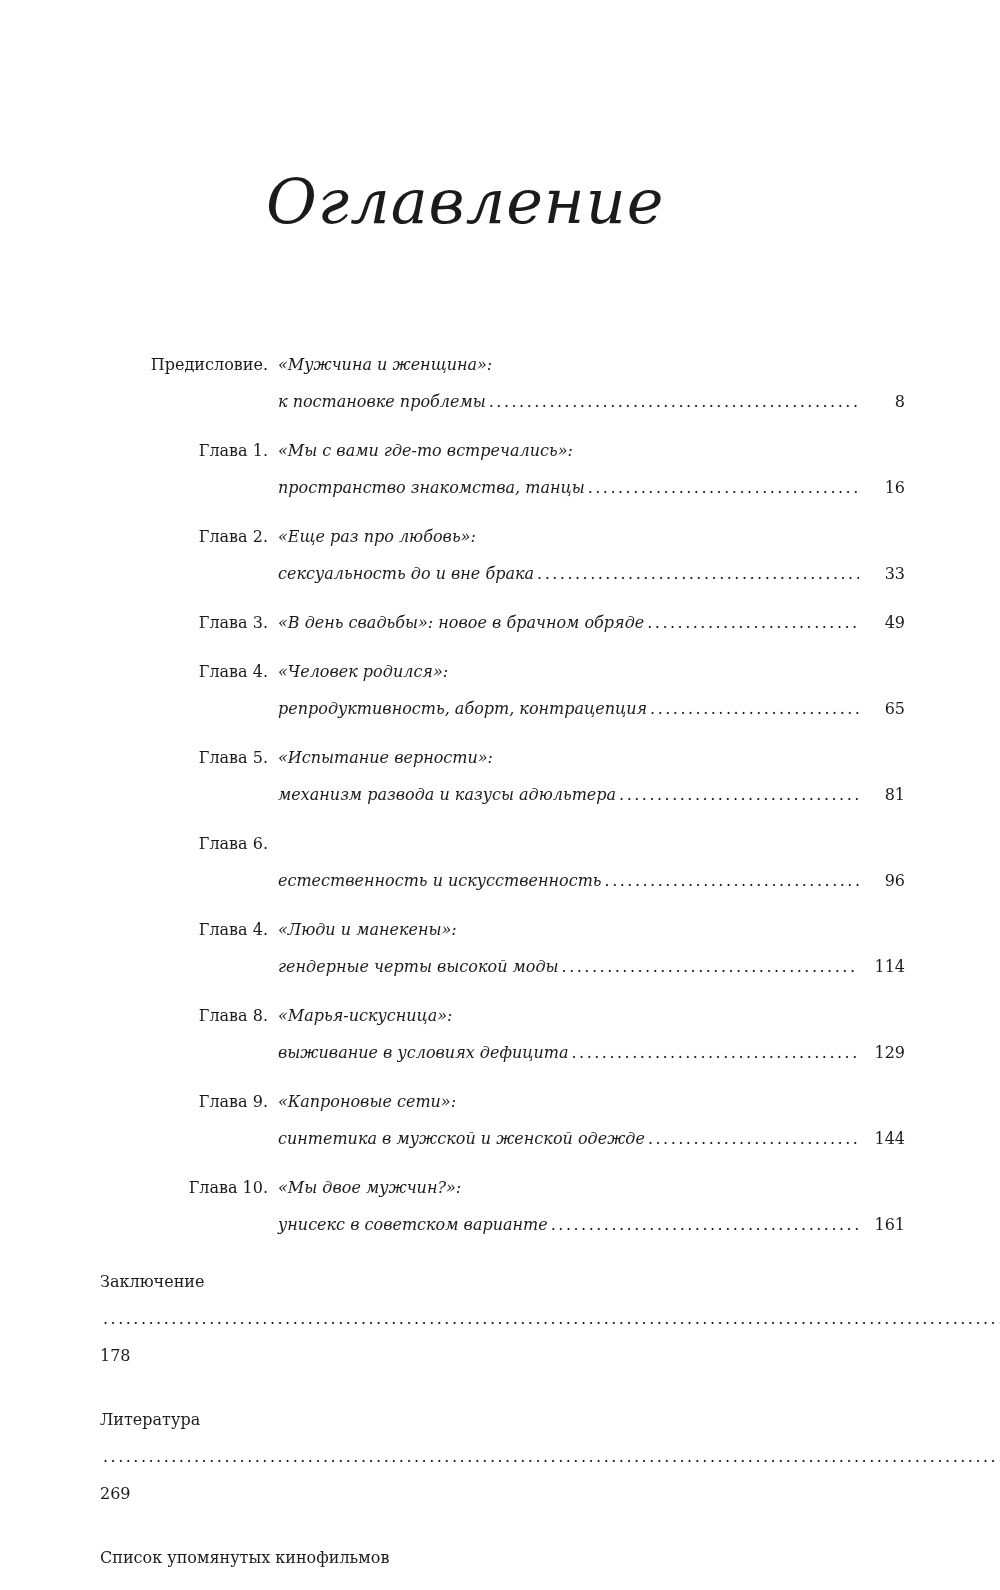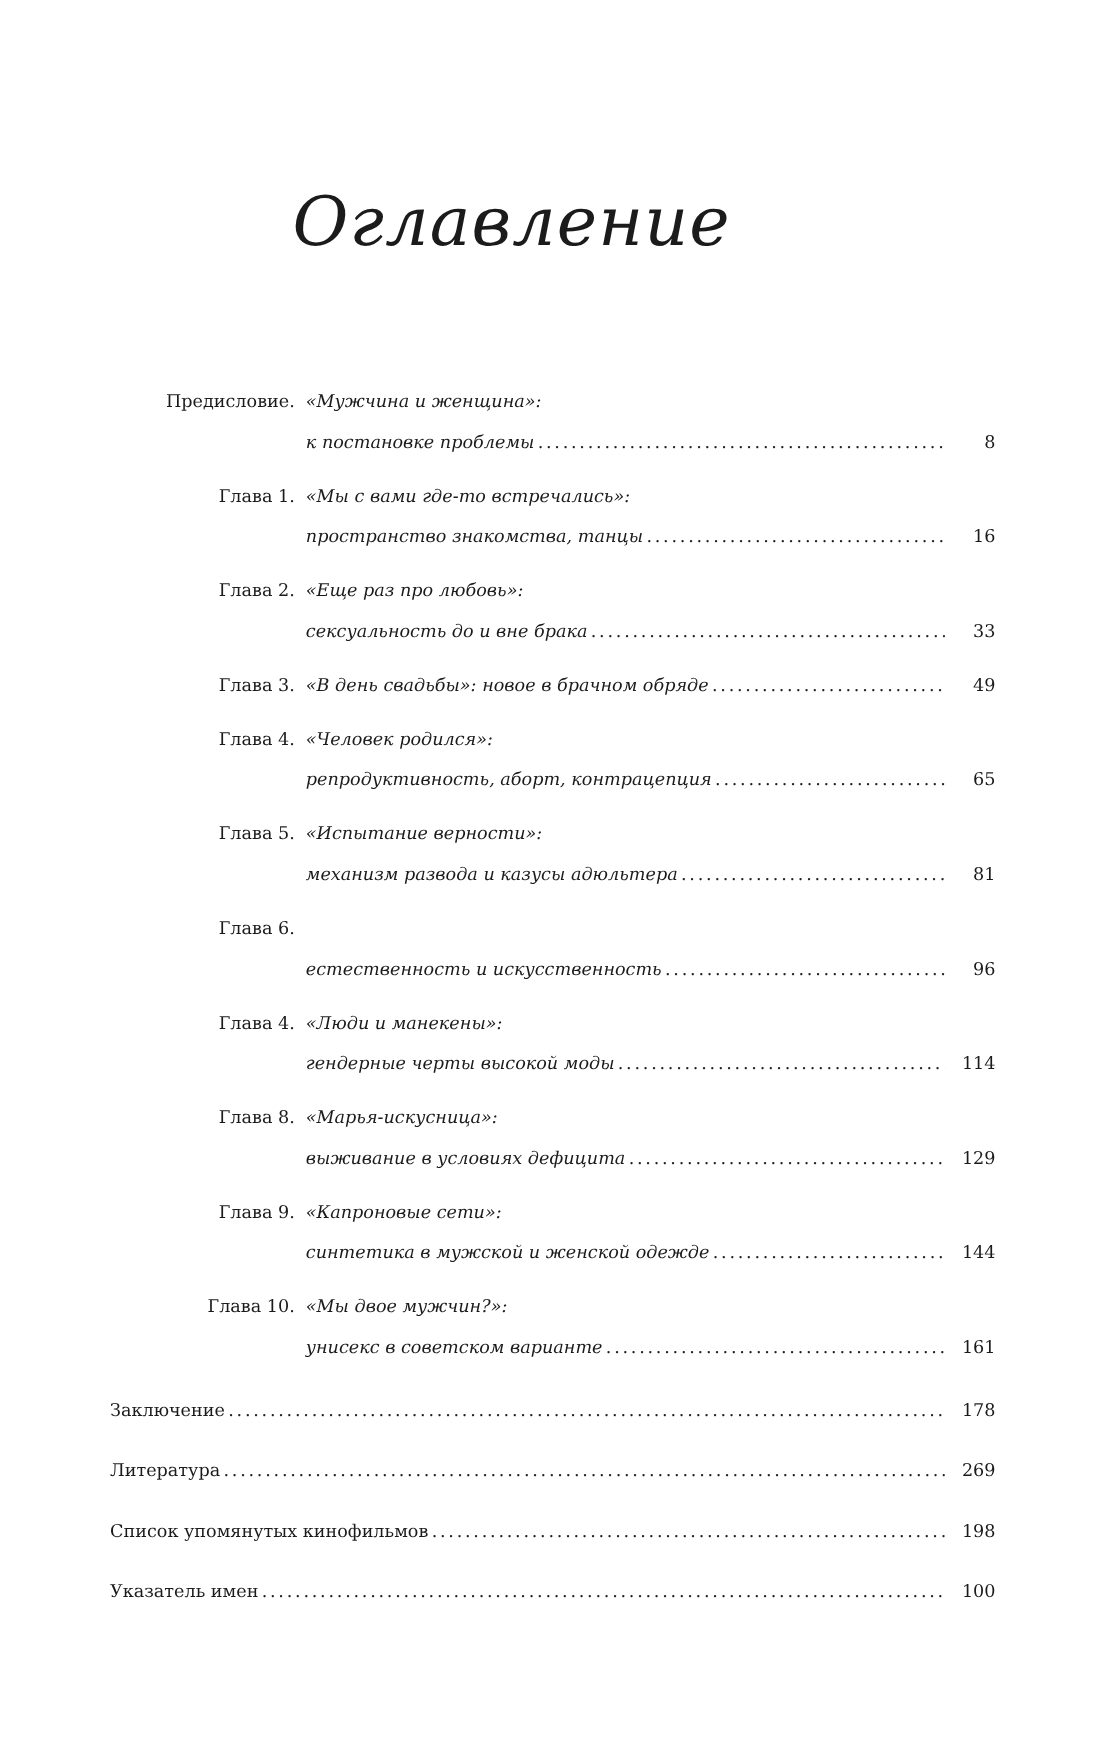--- a/index.html
+++ b/index.html
@@ -54,20 +54,21 @@
     flex: 0 0 46px;
     text-align: right;
     font-style: normal;
   }
   .back-section { margin-top: 20px; }
   .back-entry {
     display: flex;
     align-items: baseline;
     line-height: 37px;
     margin-top: 18px;
+    flex-direction: column;
   }
   .back-text { white-space: nowrap; }
 </style>
 </head>
 <body>
 
 <div class="page">
 
   <h1 class="book-title">Оглавление</h1>
 

